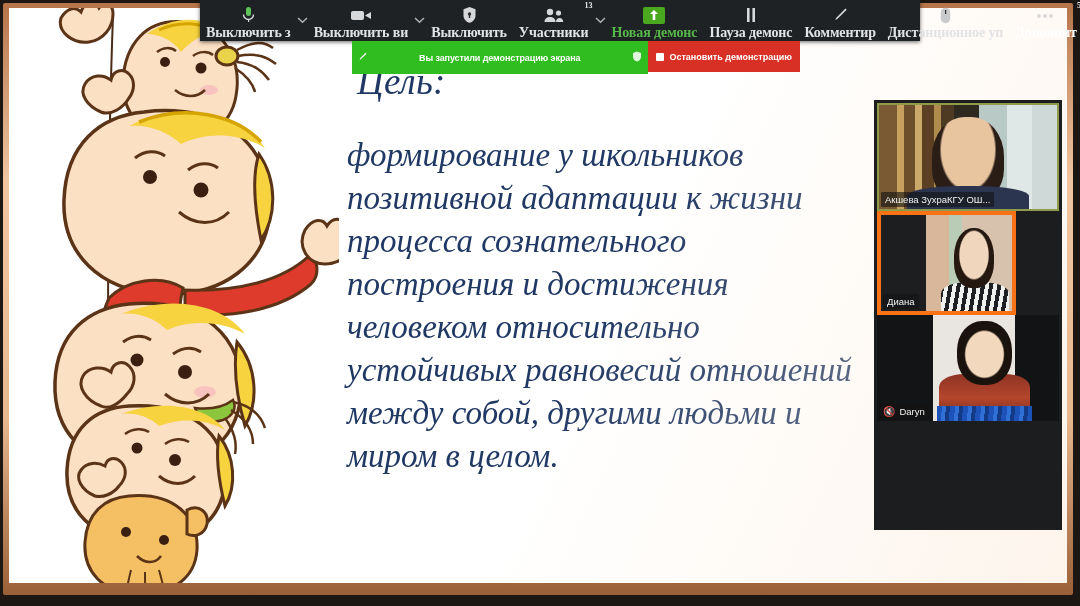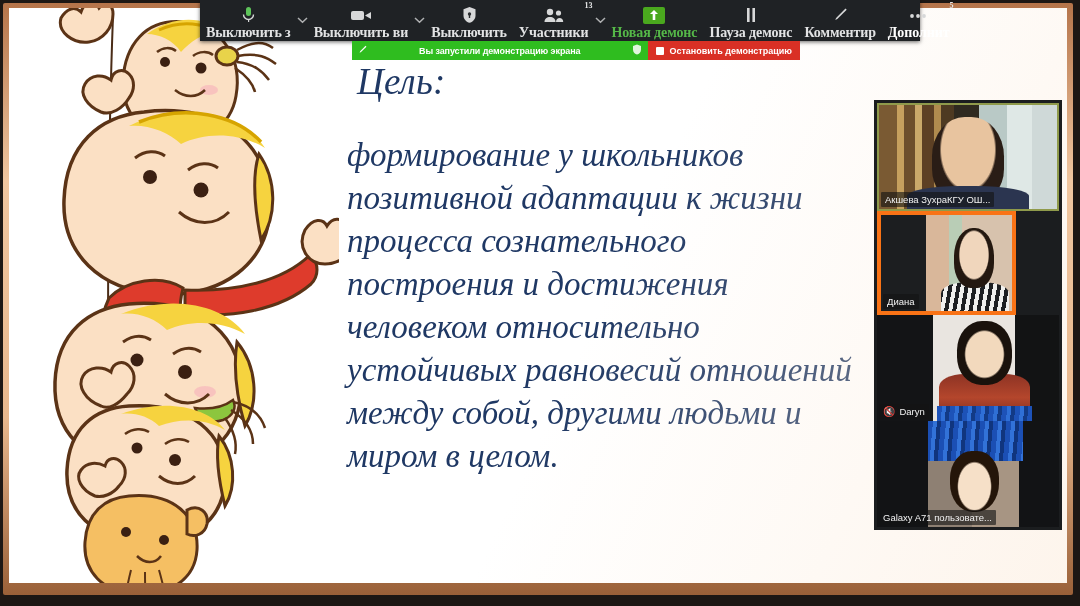--- a/index.html
+++ b/index.html
@@ -44,24 +44,24 @@
   .tb-lb.bright{color:#ffffff;}
   .caret{width:24px;height:41px;display:flex;align-items:center;justify-content:center;}
   .caret svg{opacity:.85;}
   .badge{position:absolute;top:1px;right:2px;font-size:8px;color:#e6e7e8;font-weight:bold;}
   .share-btn{width:22px;height:17px;background:#4aa81e;border-radius:2px;
     display:flex;align-items:center;justify-content:center;}
 
   
   .statusrow{position:absolute;left:352px;top:41px;height:19px;display:flex;}
   .status-green{background:#2fbd1f;color:#ffffff;display:flex;align-items:center;
-    height:19px;padding:0 6px;font-size:9px;font-weight:bold;gap:52px;}
+    height:33px;padding:0 6px;font-size:9px;font-weight:bold;gap:52px;}
   .status-green .txt{letter-spacing:-.1px;}
   .status-red{background:#d93025;color:#ffffff;display:flex;align-items:center;gap:5px;
-    height:19px;padding:0 8px;font-size:9px;font-weight:bold;}
+    height:19px;padding:6px 8px;font-size:9px;font-weight:bold;}
   .stop-sq{width:8px;height:8px;background:#ffffff;border-radius:1px;}
 
   
   .filmstrip{position:absolute;left:874px;top:100px;width:188px;height:430px;
     background:#1b1d1f;padding:3px;box-sizing:border-box;}
   .tile{position:relative;width:100%;overflow:hidden;background:#17191b;}
   .tile.t1{height:108px;border:2px solid #8f9a4b;box-sizing:border-box;}
   .tile.t2{height:104px;border:4px solid #f97316;box-sizing:border-box;width:139px;}
   .tile.t3{height:106px;}
   .tile.t4{height:106px;}
@@ -306,20 +306,29 @@
 
     <div class="tb-item">
       <span class="tb-ico">
         <svg width="16" height="16" viewBox="0 0 16 16">
             <path d="M13.5 1.5l1.2 1.2-9.4 9.4-2 .8.8-2z" fill="#d7d8d9"></path>
           </svg>
       </span>
       <span class="tb-lb">Комментир</span>
     </div>
 
+    <div class="tb-item">
+      <span class="tb-ico">
+        <svg width="11" height="17" viewBox="0 0 11 17">
+            <rect x="0.8" y="0.8" width="9.4" height="15.4" rx="4.7" fill="#c9cacb"></rect>
+            <rect x="5" y="3" width="1.2" height="4" fill="#2a2d30"></rect>
+          </svg>
+      </span>
+      <span class="tb-lb">Дистанционное уп</span>
+    </div>
 
     <div class="tb-item">
       <span class="badge">5</span>
       <span class="tb-ico">
         <svg width="22" height="8" viewBox="0 0 22 8">
             <circle cx="4" cy="5" r="1.9" fill="#d7d8d9"></circle>
             <circle cx="10" cy="5" r="1.9" fill="#d7d8d9"></circle>
             <circle cx="16" cy="5" r="1.9" fill="#d7d8d9"></circle>
           </svg>
       </span>
@@ -374,24 +383,15 @@
         <div class="cam3-body"></div>
           <div class="cam3-face"></div>
           <div class="cam3-blue"></div>
       </div>
       <div class="tile-name">
         <span class="mute-ico">🔇</span>
         <span>Daryn</span>
       </div>
     </div>
 
-    <div class="tile t4">
-      <div class="vid cam4">
-        <div class="cam4-blue"></div>
-          <div class="cam4-face"></div>
-      </div>
-      <div class="tile-name">
-        <span>Galaxy A71 пользовате...</span>
-      </div>
-    </div>
   </div>
 
 </div>
 
 </body></html>

